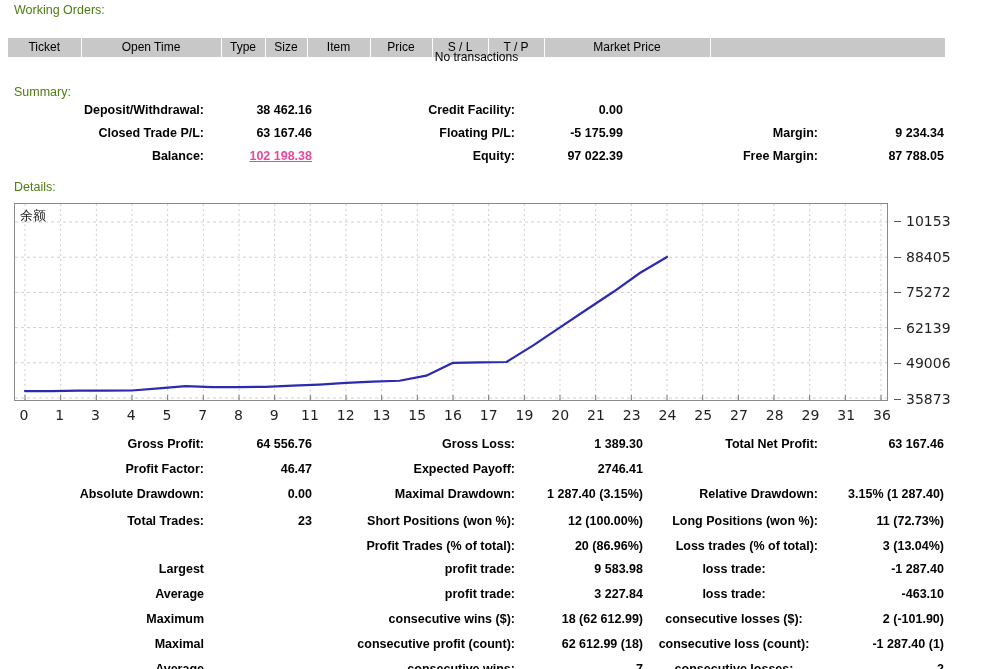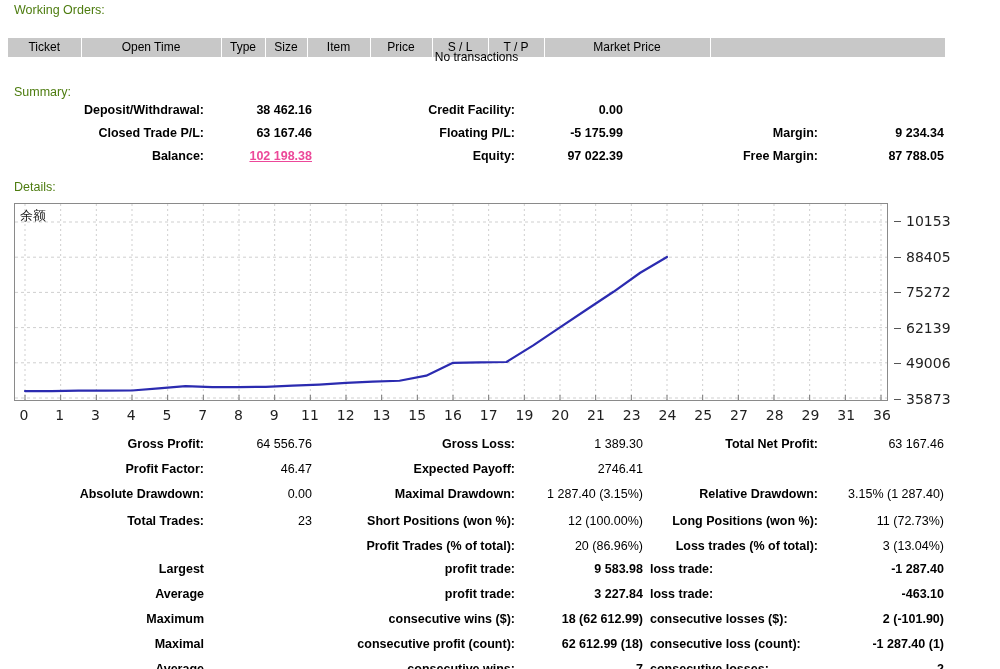--- a/index.html
+++ b/index.html
@@ -185,21 +185,21 @@
   .st-row { position: relative; height: 25px; }
   .st-lbl {
     position: absolute;
     font-weight: bold;
     font-size: 12.5px;
     text-align: right;
     white-space: nowrap;
   }
   .st-val {
     position: absolute;
-    font-weight: normal;
+    font-weight: bold;
     font-size: 12.5px;
     text-align: right;
     white-space: nowrap;
   }
   .st-lbl.c1 { left: 0px;   width: 204px; }
   .st-val.c1 { left: 212px; width: 100px; }
   .st-lbl.c2 { left: 312px; width: 203px; }
   .st-val.c2 { left: 523px; width: 120px; }
   .st-lbl.c3 { left: 640px; width: 178px; }
   .st-val.c3 { left: 826px; width: 118px; }
@@ -220,21 +220,21 @@
   .bt-c2 {
     position: absolute; left: 214px; width: 301px;
     text-align: right; font-weight: bold; font-size: 12.5px; white-space: nowrap;
   }
   .bt-c3 {
     position: absolute; left: 523px; width: 120px;
     text-align: right; font-weight: bold; font-size: 12.5px; white-space: nowrap;
   }
   .bt-c4 {
     position: absolute; left: 650px; width: 168px;
-    text-align: left; font-weight: bold; font-size: 12.5px; white-space: nowrap;
+    text-align: center; font-weight: bold; font-size: 12.5px; white-space: nowrap;
   }
   .bt-c5 {
     position: absolute; left: 826px; width: 118px;
     text-align: right; font-weight: bold; font-size: 12.5px; white-space: nowrap;
   }
 </style>
 </head>
 <body>
 
 <div class="section-title" id="working-orders-title">Working Orders:</div>

